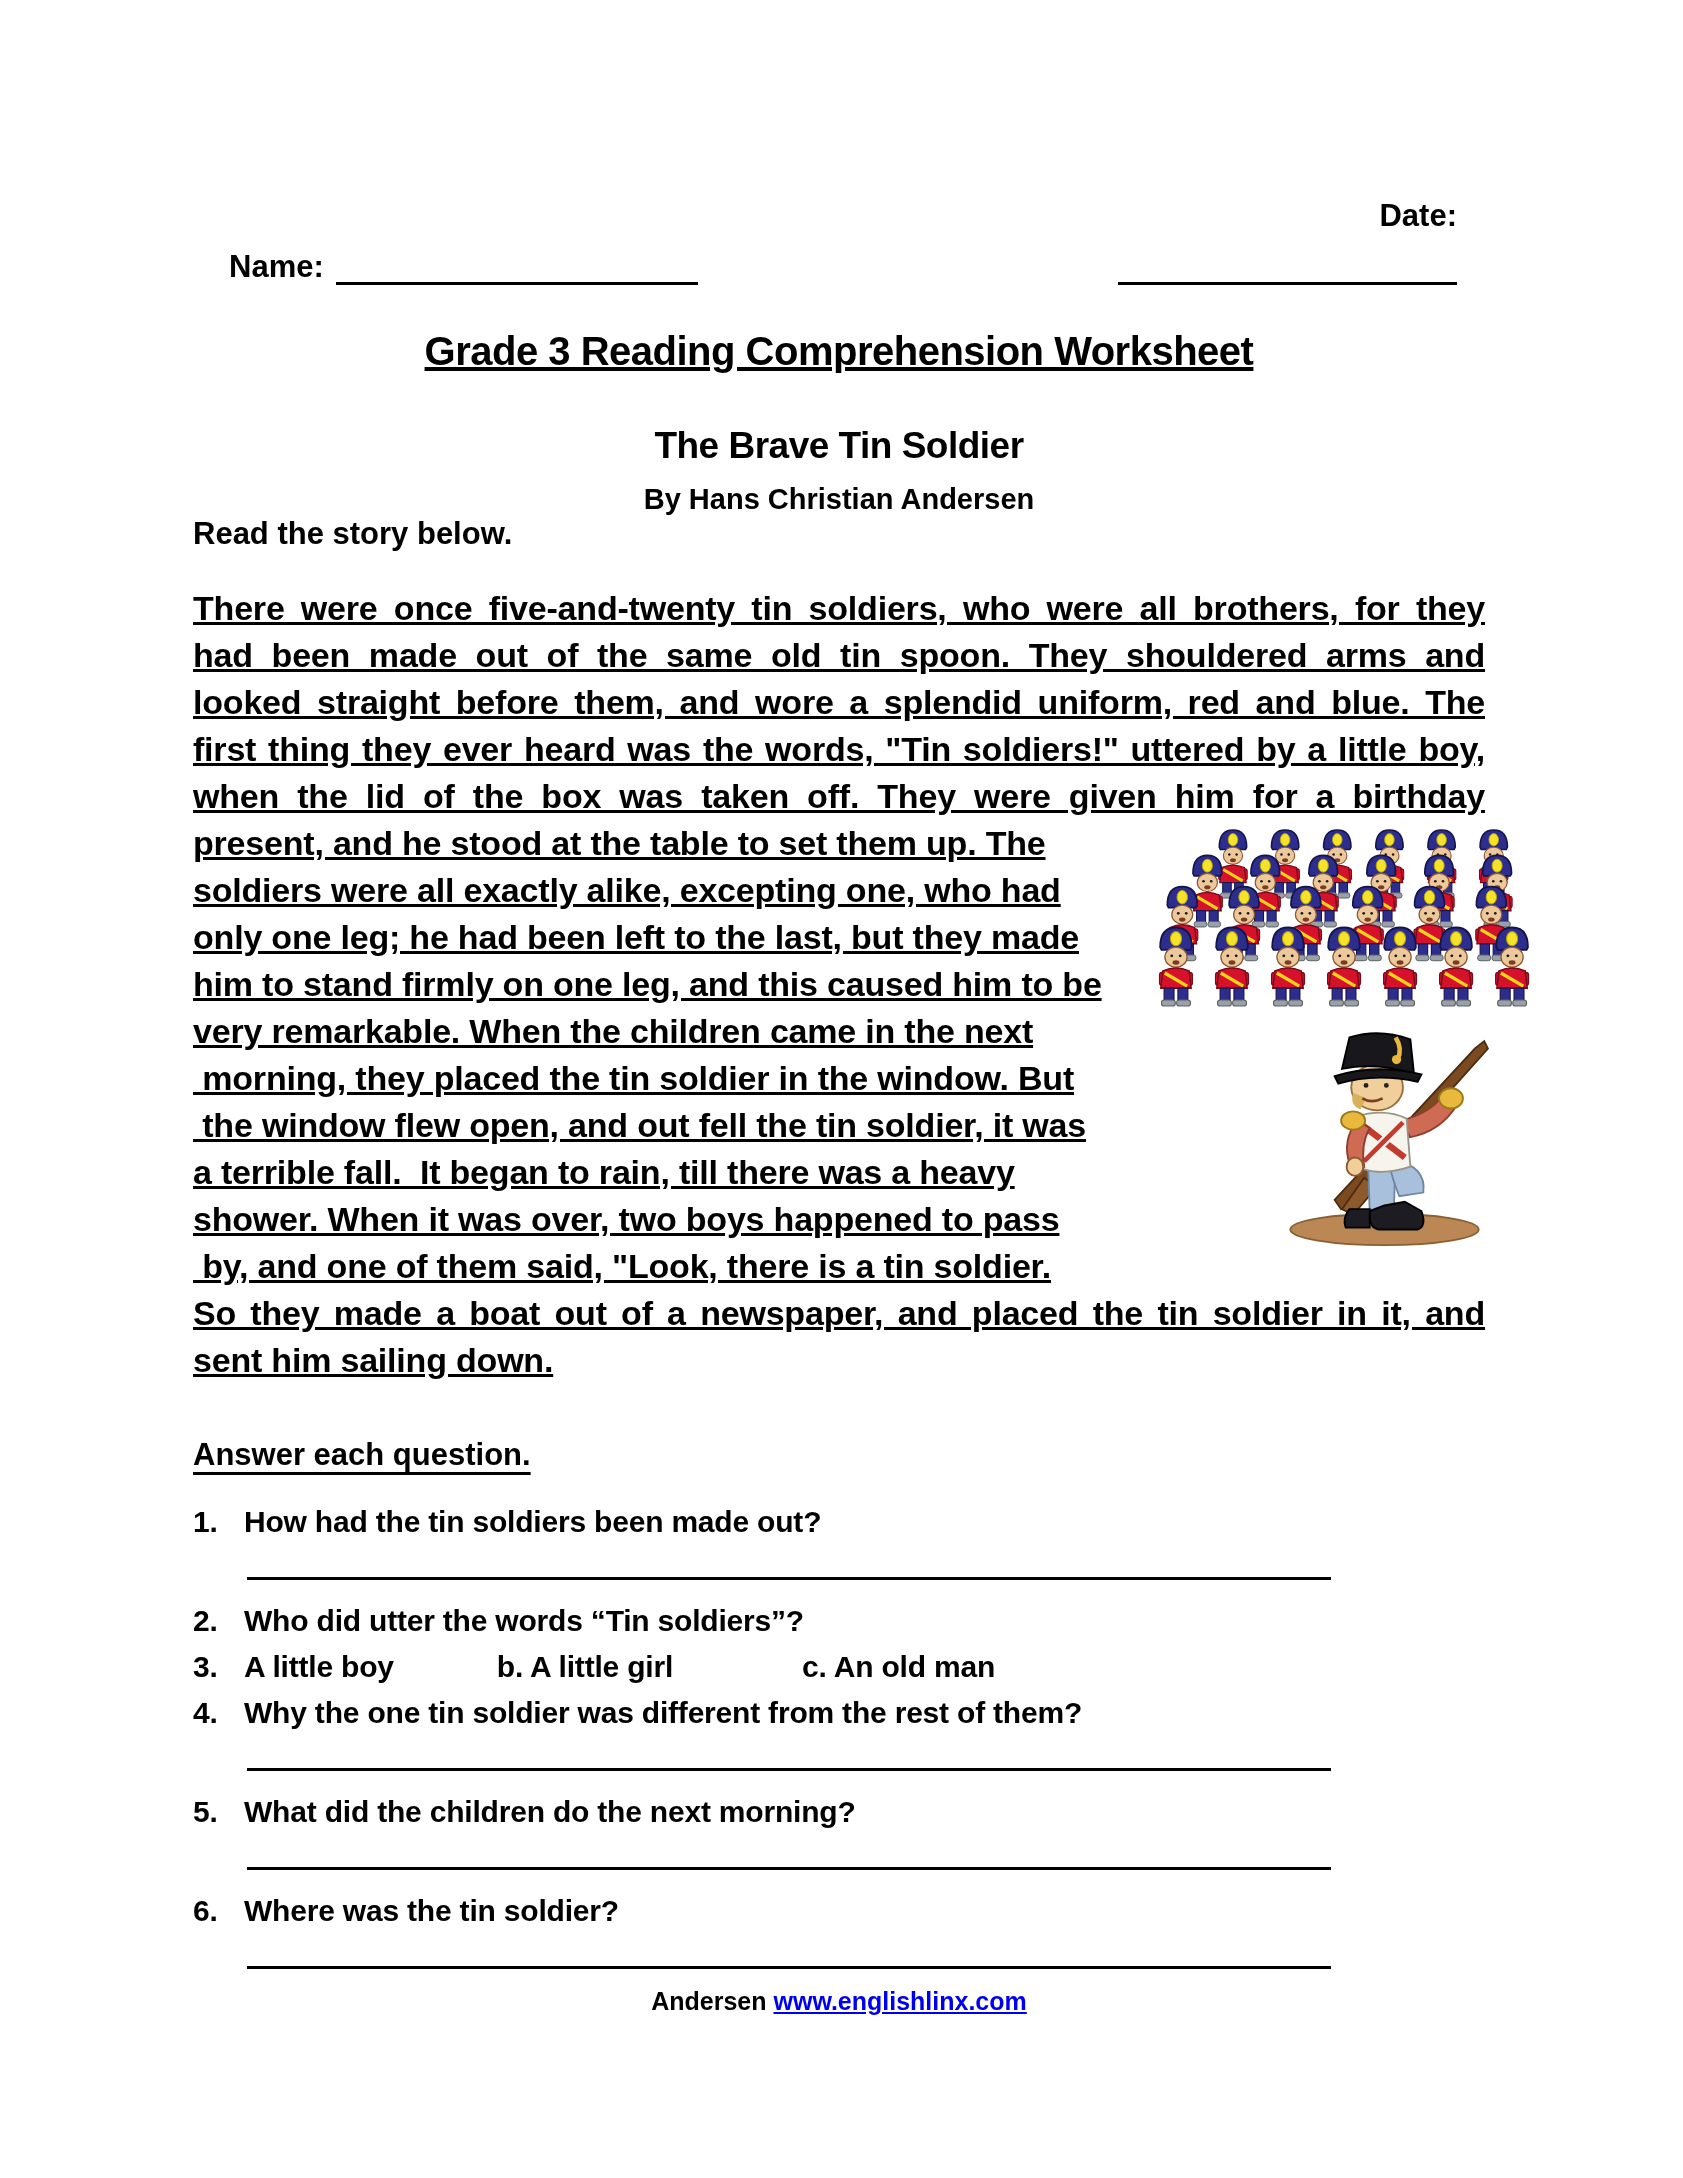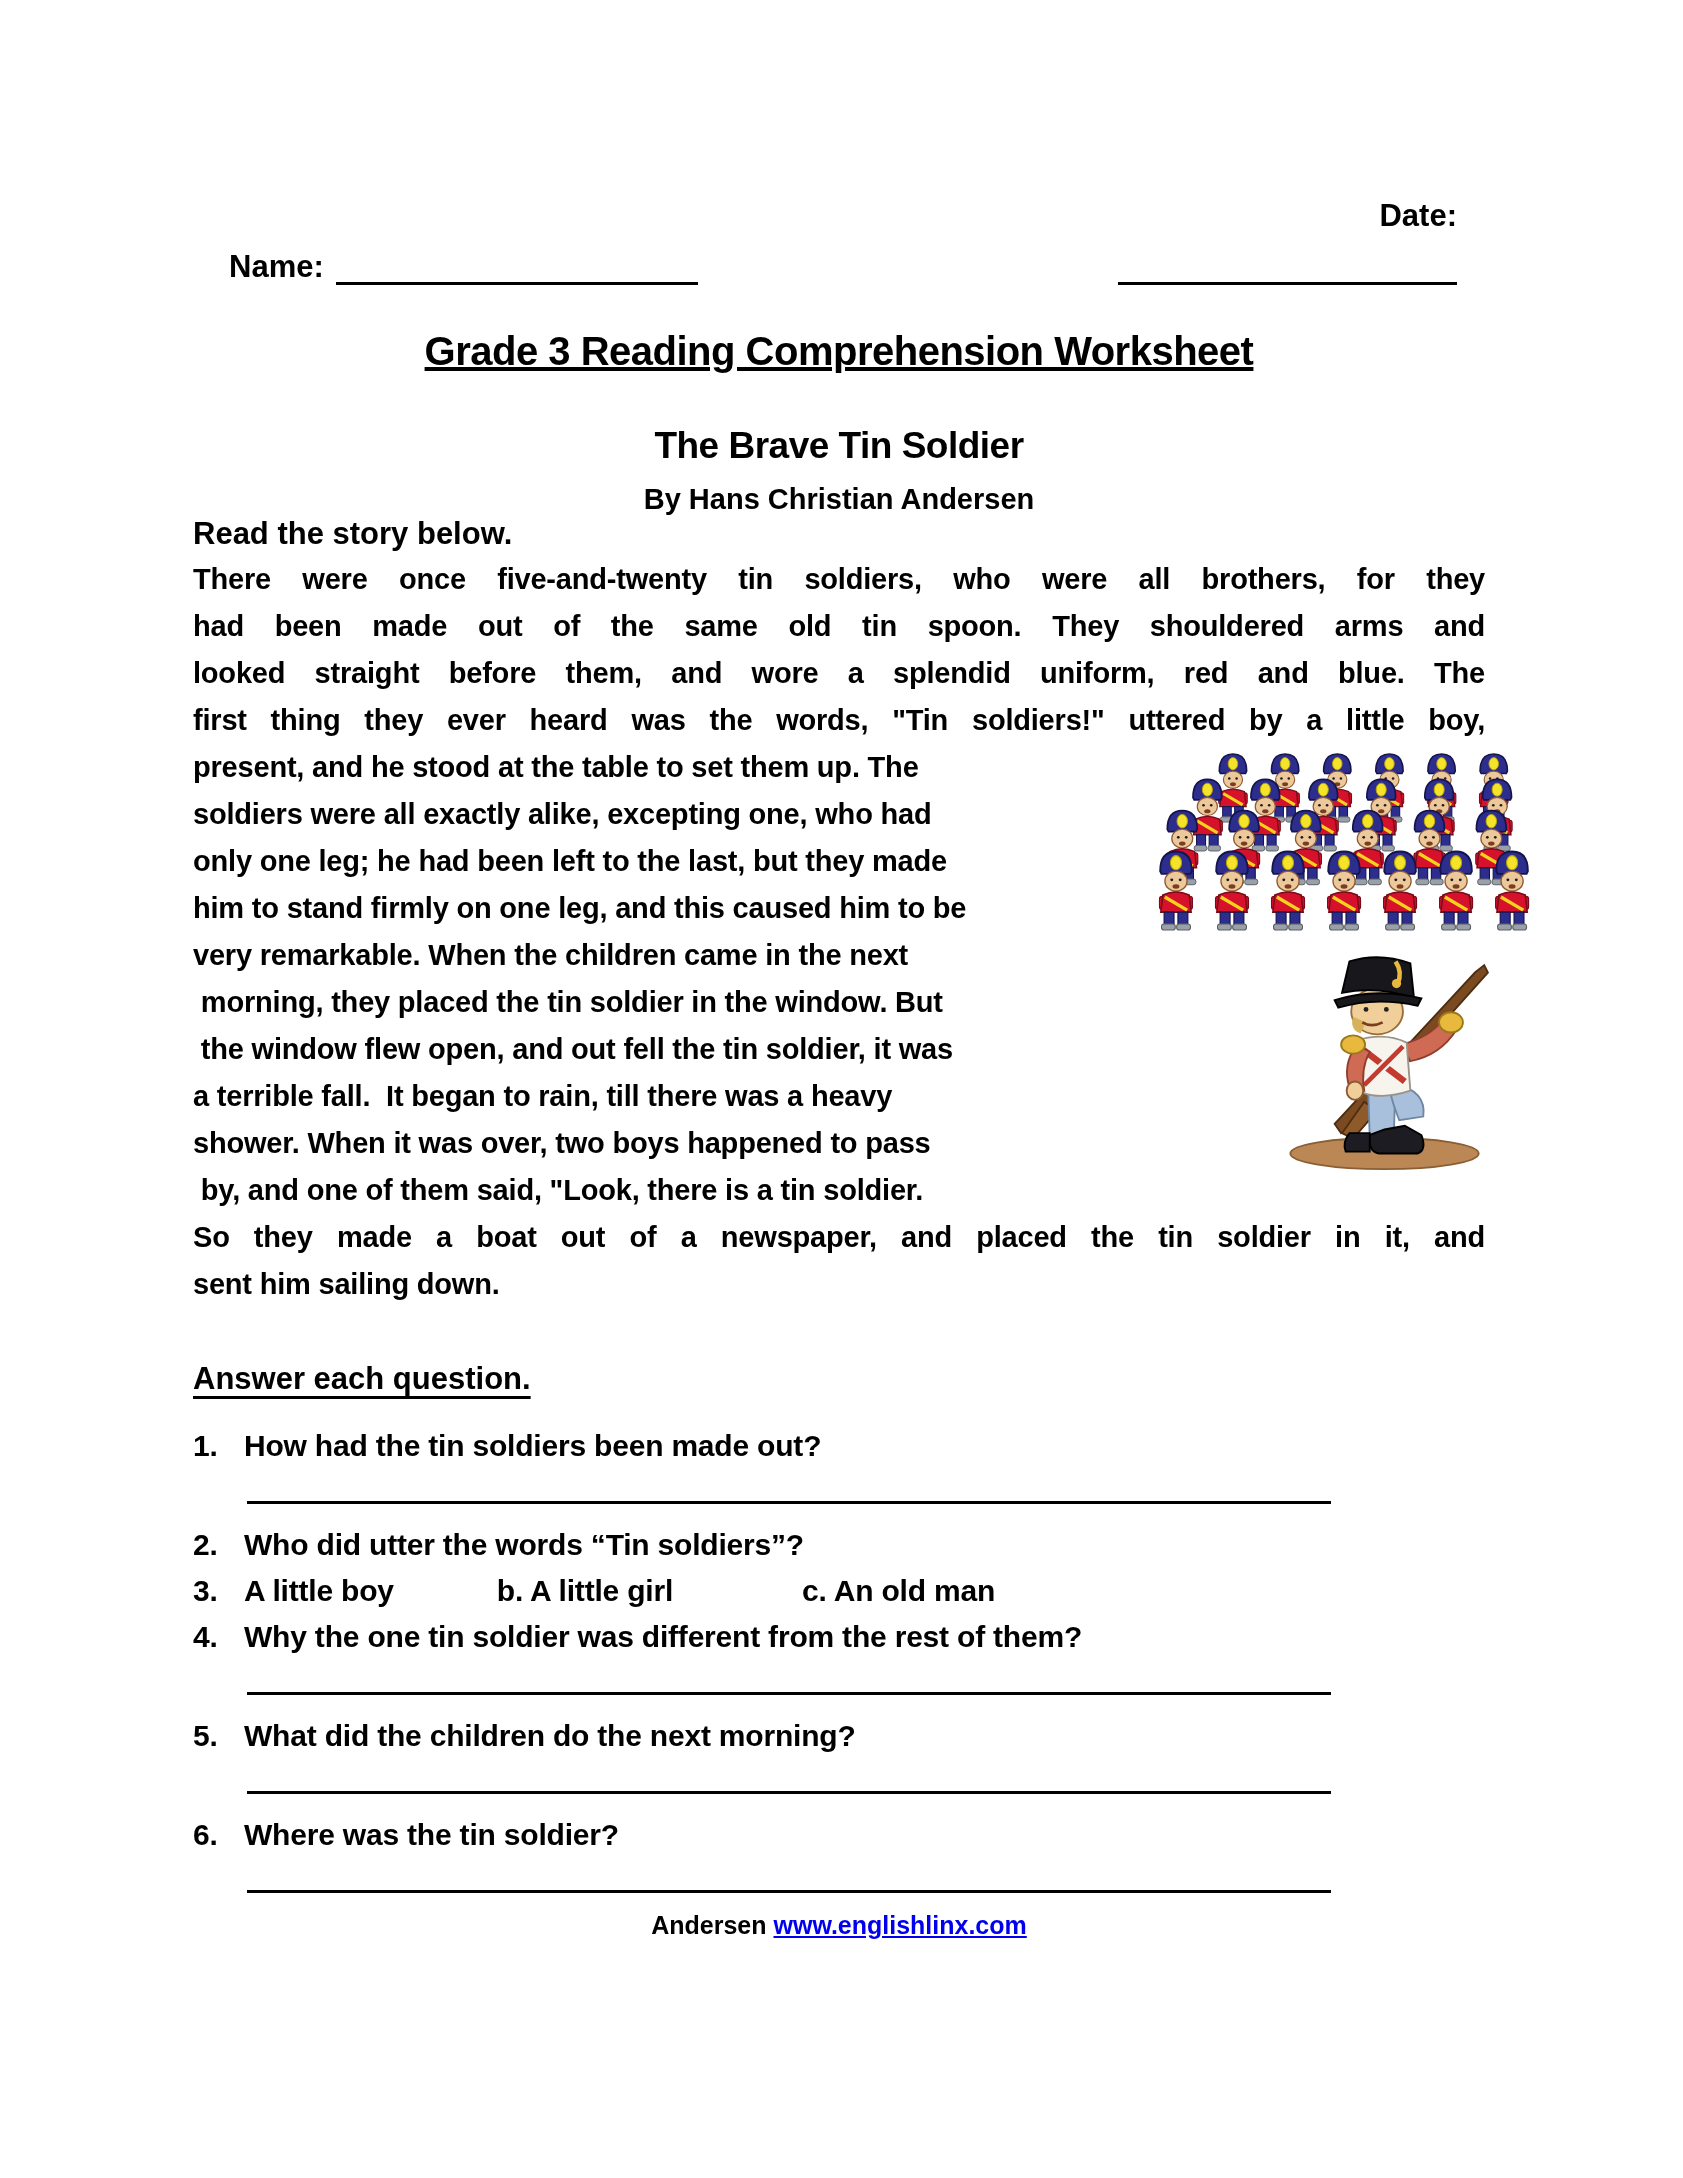--- a/index.html
+++ b/index.html
@@ -16,21 +16,21 @@
   .name-blank{width:362px;}
   .date-blank{width:339px;}
   .date-field{margin-left:auto;margin-right:28px;flex-direction:column;}
 
   .main-title{text-align:center;font-size:40px;margin-top:44px;letter-spacing:-0.5px;text-decoration:underline;}
   .story-title{text-align:center;font-size:37px;margin-top:51px;letter-spacing:-0.5px;}
   .byline{text-align:center;font-size:29px;margin-top:16px;}
 
   .instruction{font-size:31px;}
 
-  .story{margin-top:4px;font-size:29px;line-height:47px;letter-spacing:-0.2px;}
+  .story{margin-top:33px;font-size:34px;line-height:47px;letter-spacing:-0.2px;text-decoration:underline;}
   .jline{text-align:justify;text-align-last:justify;}
   .lline{text-align:left;}
   .wrap-row{display:flex;}
   .wrap-text{flex:none;width:936px;}
   .wline{white-space:pre;}
   .float-col{flex:none;width:356px;position:relative;}
   .group-svg{position:absolute;left:18px;top:2px;width:396px;height:194px;}
   .soldier-svg{position:absolute;left:117px;top:202px;width:277px;height:234px;}
 
   .answers-heading{
@@ -67,20 +67,21 @@
   <div class="story-title">The Brave Tin Soldier</div>
   <div class="byline">By Hans Christian Andersen</div>
 
   <div class="instruction">Read the story below.</div>
 
   <div class="story">
     <div class="jline">There were once five-and-twenty tin soldiers, who were all brothers, for they</div>
     <div class="jline">had been made out of the same old tin spoon. They shouldered arms and</div>
     <div class="jline">looked straight before them, and wore a splendid uniform, red and blue. The</div>
     <div class="jline">first thing they ever heard was the words, "Tin soldiers!" uttered by a little boy,</div>
+    <div class="jline">when the lid of the box was taken off. They were given him for a birthday</div>
 
     <div class="wrap-row">
       <div class="wrap-text">
         <div class="wline">present, and he stood at the table to set them up. The</div>
         <div class="wline">soldiers were all exactly alike, excepting one, who had</div>
         <div class="wline">only one leg; he had been left to the last, but they made</div>
         <div class="wline">him to stand firmly on one leg, and this caused him to be</div>
         <div class="wline">very remarkable. When the children came in the next</div>
         <div class="wline"> morning, they placed the tin soldier in the window. But</div>
         <div class="wline"> the window flew open, and out fell the tin soldier, it was</div>

